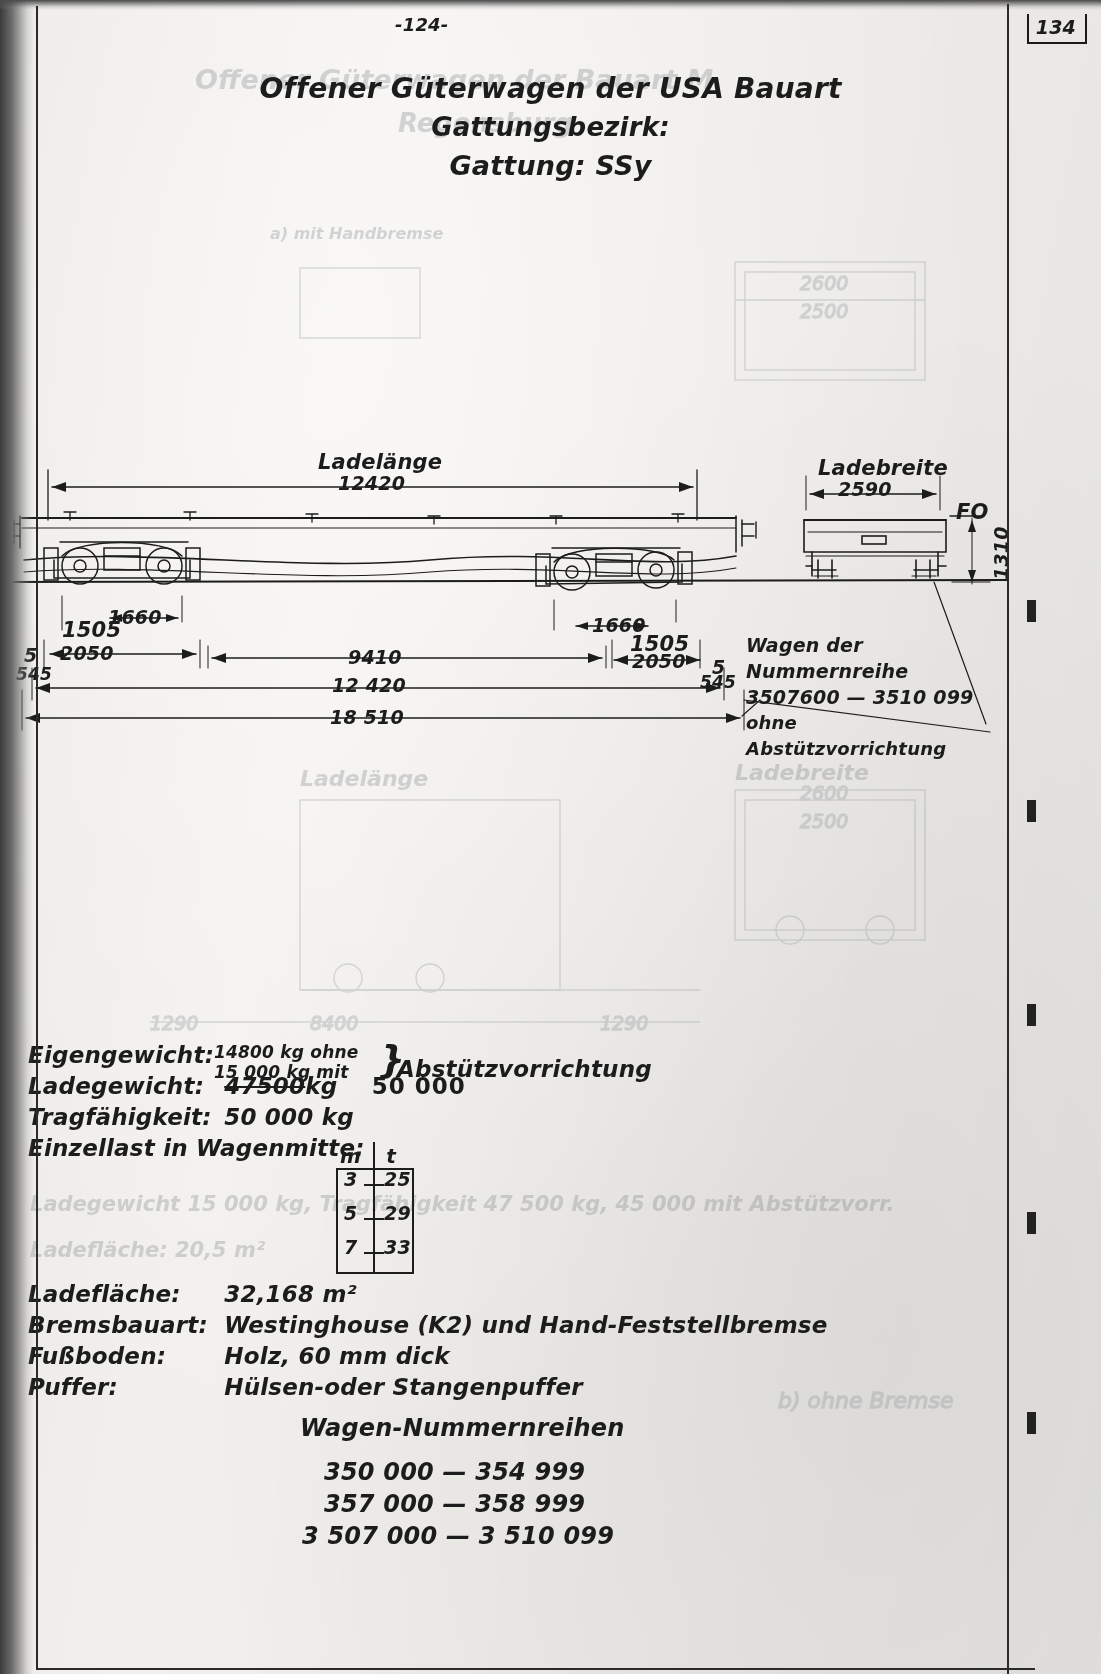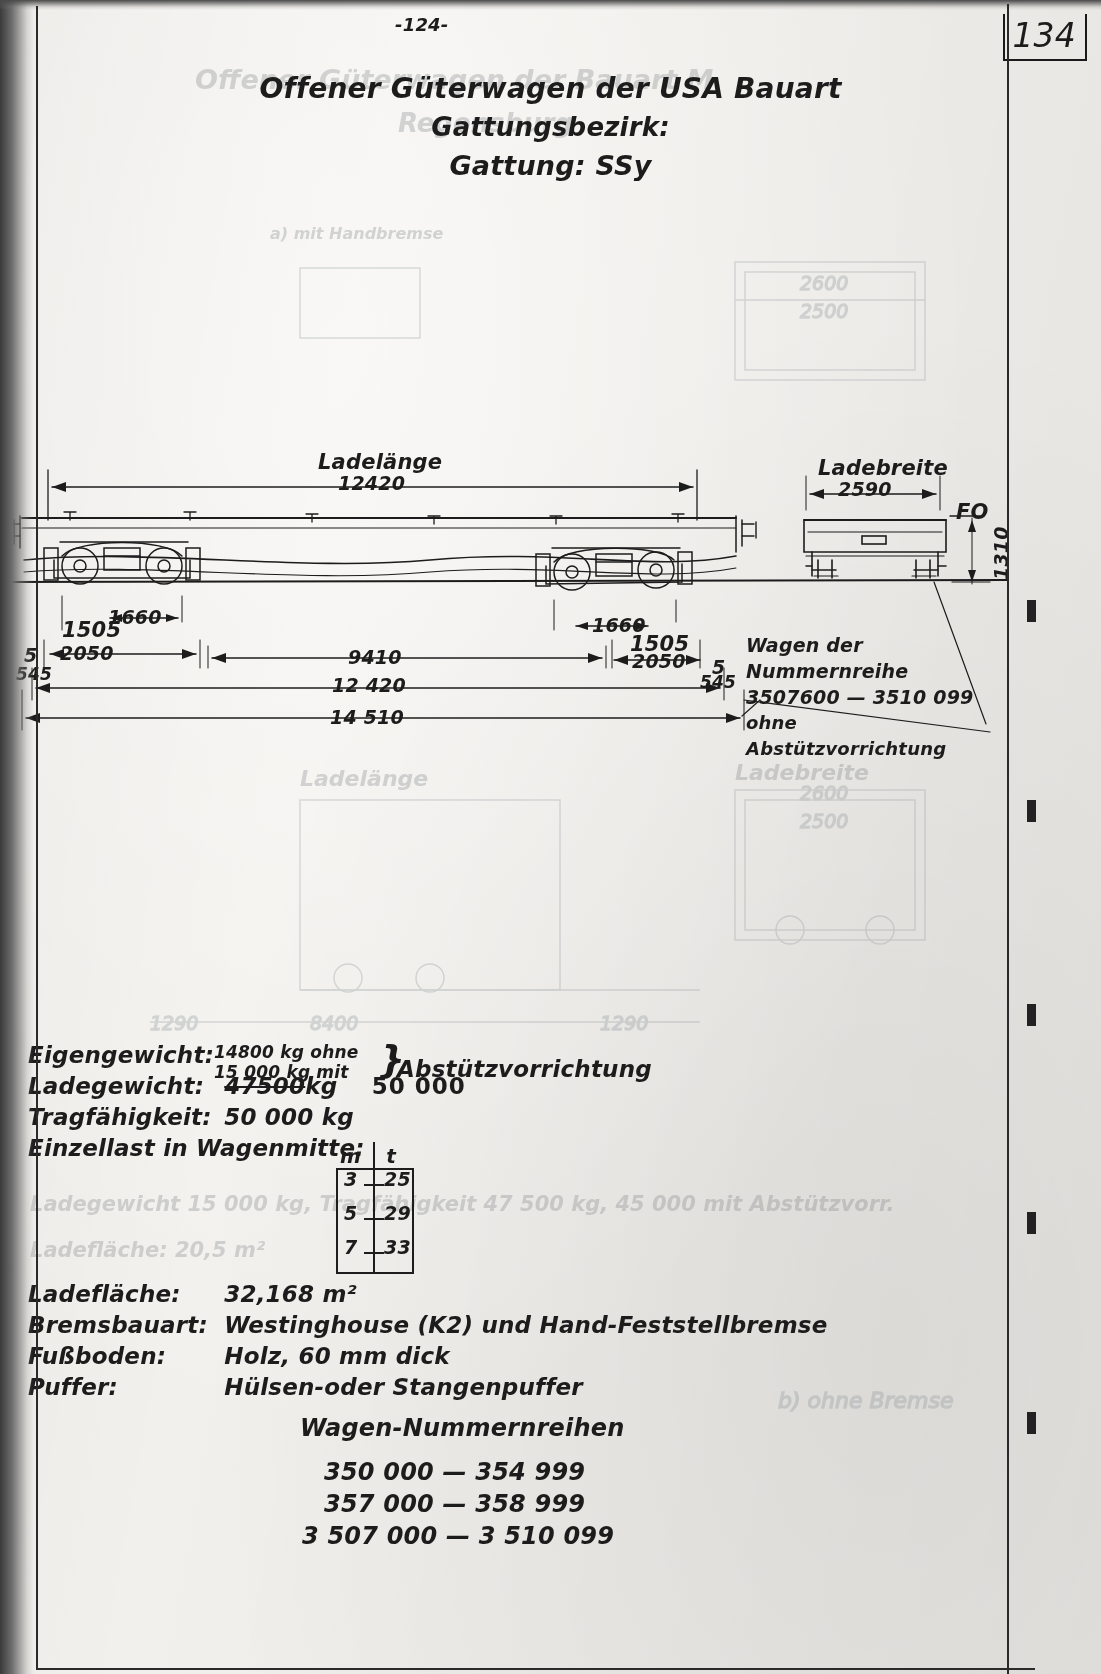--- a/index.html
+++ b/index.html
@@ -81,22 +81,22 @@
     top: 14px;
     font-size: 18px;
   }
   .folio-box {
     position: absolute;
     right: 14px;
     top: 14px;
     border: 2px solid #1a1a1a;
     border-top: none;
     padding: 2px 9px 4px 7px;
-    font-size: 33px;
-    font-weight: normal;
+    font-size: 19px;
+    font-weight: bold;
   }
 
   .title1 {
     position: absolute;
     top: 72px;
     left: 0; right: 0;
     text-align: center;
     font-size: 28px;
   }
   .title2 {
@@ -435,21 +435,21 @@
 
   <div class="dimlabel hand" style="left:348px; top:646px;">9410</div>
 
   <div class="dimlabel hand" style="left:592px; top:614px;">1660</div>
   <div class="dimlabel lg hand" style="left:630px; top:632px;">1505</div>
   <div class="dimlabel hand" style="left:632px; top:650px;">2050</div>
   <div class="dimlabel hand" style="left:712px; top:656px;">5</div>
   <div class="dimlabel sm hand" style="left:700px; top:672px;">545</div>
 
   <div class="dimlabel hand" style="left:332px; top:674px;">12 420</div>
-  <div class="dimlabel hand" style="left:330px; top:706px;">14 510</div>
+  <div class="dimlabel hand" style="left:330px; top:706px;">18 510</div>
 
   <div class="dimlabel lg hand" style="left:818px; top:456px;">Ladebreite</div>
   <div class="dimlabel hand" style="left:838px; top:478px;">2590</div>
   <div class="dimlabel lg hand" style="left:956px; top:500px;">FO</div>
   <div class="dimlabel hand vert" style="left:990px; top:580px;">1310</div>
 
   <div class="sidecallout hand">
     <div>Wagen der</div>
     <div>Nummernreihe</div>
     <div>3507600 — 3510 099</div>

